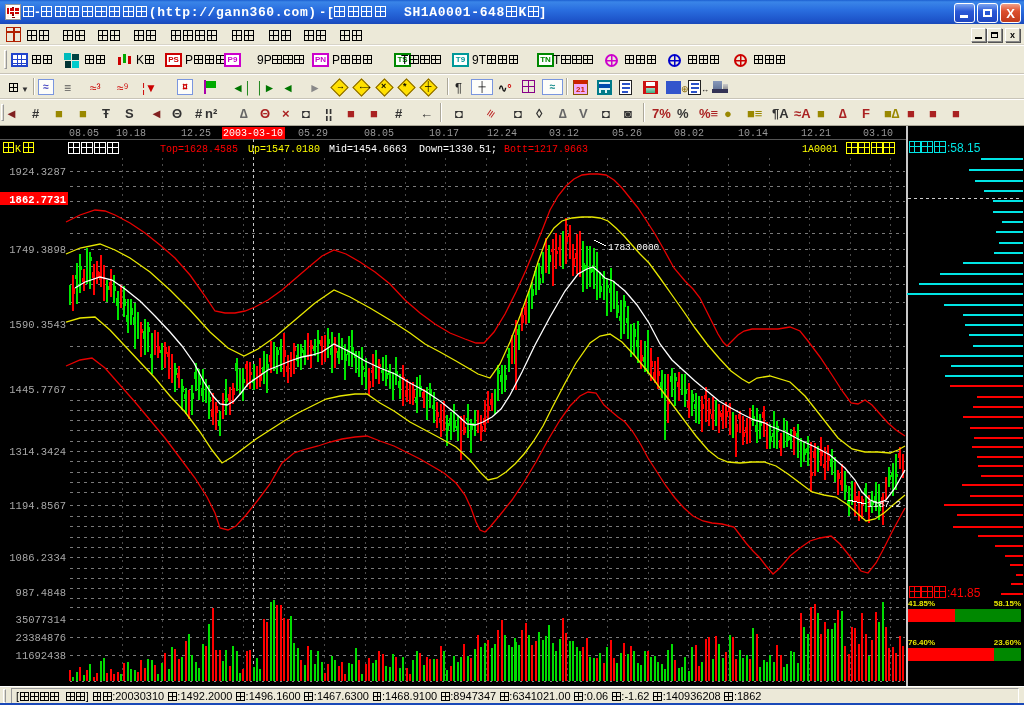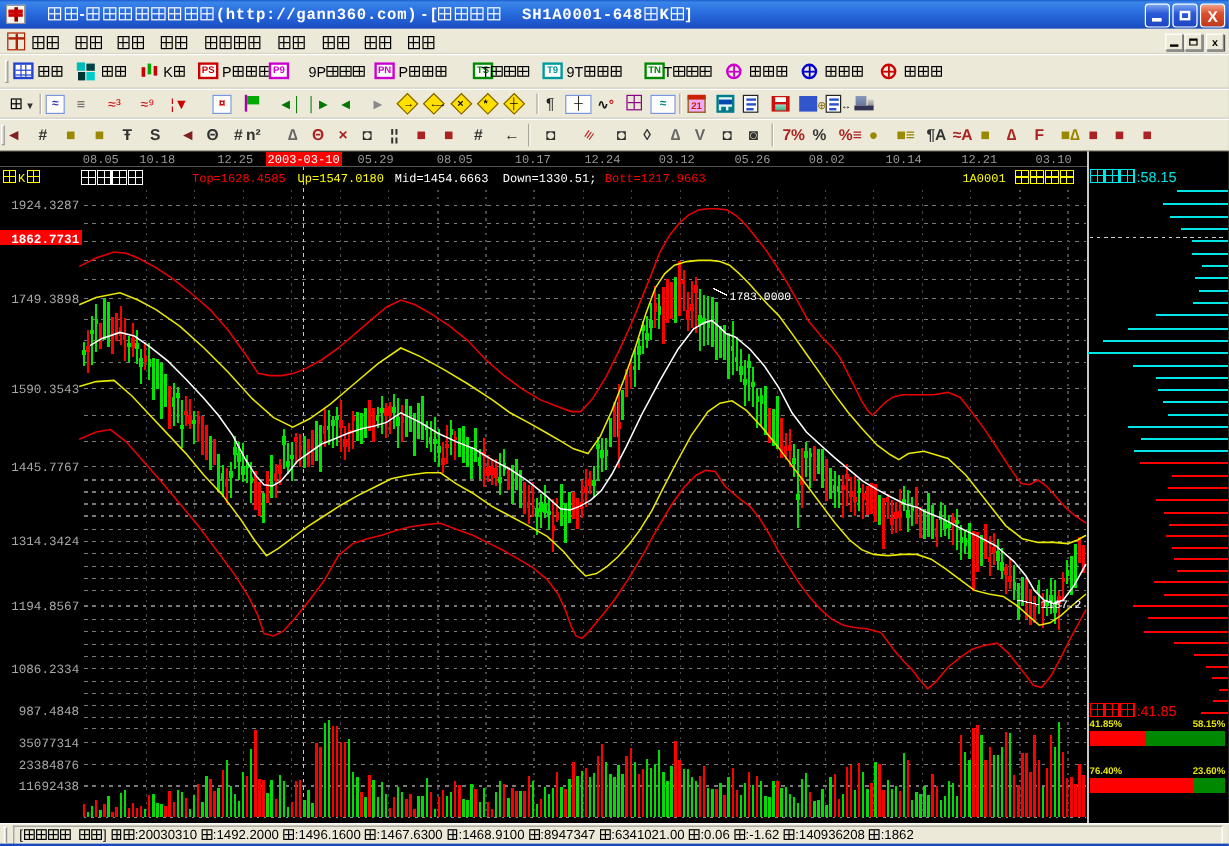--- a/index.html
+++ b/index.html
@@ -1,21 +1,21 @@
 <!DOCTYPE html>
 <html><head><meta charset="utf-8"><style>
 *{margin:0;padding:0;box-sizing:border-box}
 body{width:1024px;height:705px;overflow:hidden;font-family:"Liberation Sans",sans-serif;background:#ece9d8;position:relative}
 .h{display:inline-block;width:.8em;height:.82em;border:1px solid currentColor;vertical-align:-0.08em;margin:0 .06em;
 background:linear-gradient(currentColor,currentColor) center/100% 1px no-repeat,linear-gradient(currentColor,currentColor) center/1px 100% no-repeat;}
 #title{position:absolute;left:0;top:0;width:1024px;height:24px;background:linear-gradient(#1c5fd0 0%,#3a85e8 8%,#2a6fe0 40%,#1c52c8 88%,#1a49b8 100%);}
 #ticon{position:absolute;left:5px;top:4px;width:16px;height:16px;background:#fff;border:1px solid #999;}
 #ticon:before{content:"";position:absolute;left:1px;top:1px;right:1px;bottom:1px;
 background:linear-gradient(#c00,#c00) 50% 20%/100% 3px no-repeat,linear-gradient(#c00,#c00) 50% 60%/100% 3px no-repeat,linear-gradient(#800,#800) center/3px 100% no-repeat,#fff0e8;}
-.ti{position:absolute;left:39px;top:4px;color:#fff;font:bold 13px "Liberation Sans",sans-serif;white-space:nowrap}
+.ti{position:absolute;left:8px;top:4px;color:#fff;font:bold 13px "Liberation Sans",sans-serif;white-space:nowrap}
 .ti .h{width:.85em;height:.85em;margin:0 .1em}
 .ti .lat{font:bold 13px "Liberation Mono",monospace;letter-spacing:0.6px}
 .wbtn{position:absolute;top:3px;width:21px;height:20px;border-radius:3px;color:#fff;font:bold 13px "Liberation Sans";text-align:center;line-height:19px;border:1px solid #fff;}
 .bmin{left:954px;background:linear-gradient(#7ba4f0,#2b5ad8 40%,#1f46c0)}
 .bmax{left:977px;background:linear-gradient(#7ba4f0,#2b5ad8 40%,#1f46c0)}
 .bcls{left:1000px;background:linear-gradient(#f0a088,#dd4f2e 40%,#c03a1c)}
 #menu{position:absolute;left:0;top:24px;width:1024px;height:21px;background:#ece9d8;border-bottom:1px solid #d8d4c8}
 .mi{position:absolute;top:4px;font-size:13px;color:#000}
 #micon{position:absolute;left:6px;top:3px;width:15px;height:15px;color:#b02000;border:1px solid #b02000;
 background:linear-gradient(#b02000,#b02000) 50% 30%/100% 2px no-repeat,linear-gradient(#b02000,#b02000) center/2px 100% no-repeat;}

